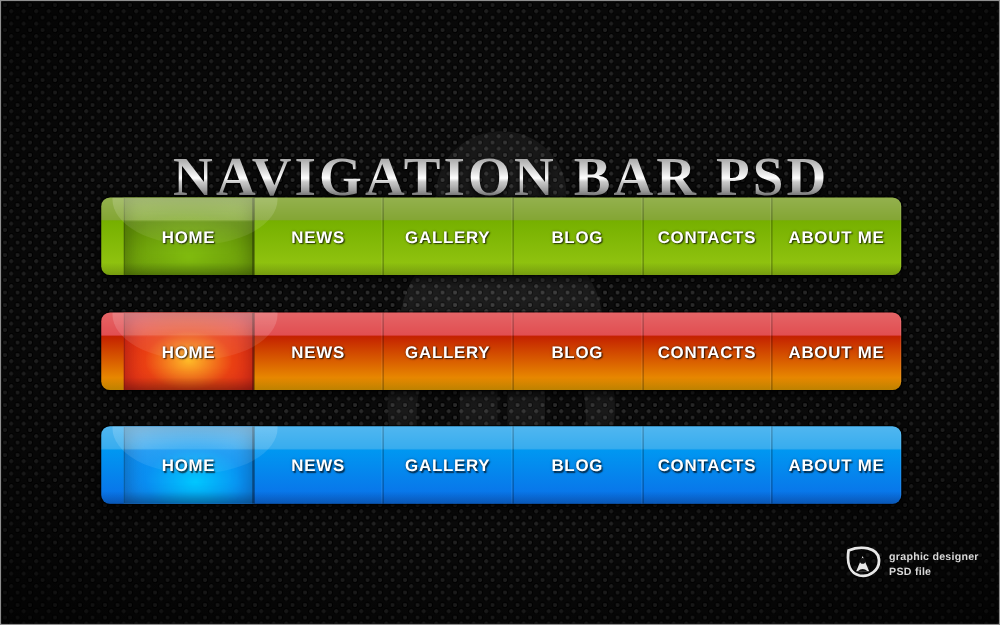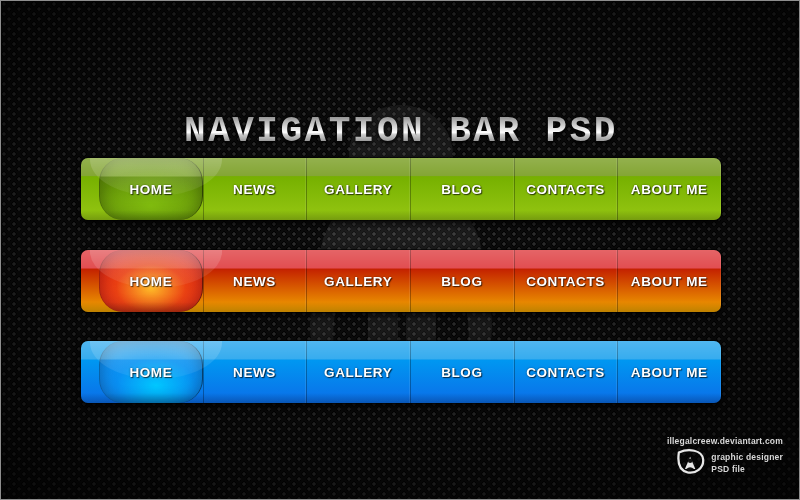--- a/index.html
+++ b/index.html
@@ -60,22 +60,22 @@
   
   #title-wrap {
     position: absolute;
     left: 0;
     top: 86px;
     width: 800px;
     text-align: center;
   }
   #page-title {
     display: inline-block;
-    font-family: Liberation Mono, monospace;
-    font-size: 36px;
+    font-family: Liberation Serif, serif;
+    font-size: 44px;
     font-weight: bold;
     letter-spacing: 2.5px;
     background: linear-gradient(to bottom,
         #6e6e6e 0%, #9a9a9a 16%, #e9e9e9 45%, #ffffff 52%,
         #c9c9c9 58%, #8b8b8b 78%, #4f4f4f 100%);
     -webkit-background-clip: text;
     background-clip: text;
     color: transparent;
     -webkit-text-fill-color: transparent;
     filter: drop-shadow(0 2px 2px rgba(0,0,0,0.9));
@@ -132,21 +132,20 @@
     font-weight: bold;
     letter-spacing: 0.6px;
     text-shadow: 1px 1px 1px rgba(0,0,0,0.65), 0 0 2px rgba(0,0,0,0.45);
     white-space: nowrap;
   }
 
   
   .nav-item.active {
     border-right: 1px solid rgba(0,0,0,0.55);
     box-shadow: inset 0 0 16px rgba(0,0,0,0.30);
-    border-radius: 24px;
   }
   #navbar-green .nav-item.active {
     background:
       radial-gradient(ellipse 85% 95% at 50% 78%, rgba(130,190,15,0.95) 0%, rgba(86,132,8,0.2) 62%, rgba(70,110,5,0) 100%),
       linear-gradient(to bottom, #8fb23f 0%, #8fb23f 29%, #5e8c06 31%, #79ad0d 100%);
   }
   #navbar-orange .nav-item.active {
     background:
       radial-gradient(ellipse 90% 100% at 50% 62%, rgba(255,190,40,0.98) 0%, rgba(240,90,15,0.55) 38%, rgba(225,35,25,0.12) 72%, rgba(210,25,20,0) 100%),
       linear-gradient(to bottom, #e6545a 0%, #e6545a 29%, #e01e14 31%, #e8261c 100%);
@@ -306,21 +305,20 @@
       <span class="label">CONTACTS</span>
     </div>
     <div class="nav-item">
       <span class="label">ABOUT ME</span>
     </div>
     <div class="topgloss"></div>
     <div class="bottomshade"></div>
   </nav>
 
   <div id="credits">
-    <span class="line">illegalcreew.deviantart.com</span>
     <div id="credit-block">
       <span id="credit-logo">
         <svg viewBox="0 0 34 30" width="30" height="26" aria-hidden="true">
           <path d="M3 4 C14 -1, 30 1, 31 12 C32 22, 22 29, 13 27 C5 25, 1 17, 3 4 Z" fill="none" stroke="#e8e8e8" stroke-width="2.6" stroke-linecap="round"></path>
           <path d="M16 9 L22 23 L10 23 Z" fill="#e8e8e8"></path>
           <circle cx="16" cy="13.5" r="2.6" fill="#111"></circle>
           <path d="M11.5 23 q4.5 -4 9 0 z" fill="#111"></path>
         </svg>
       </span>
       <span id="credit-logo-text">

